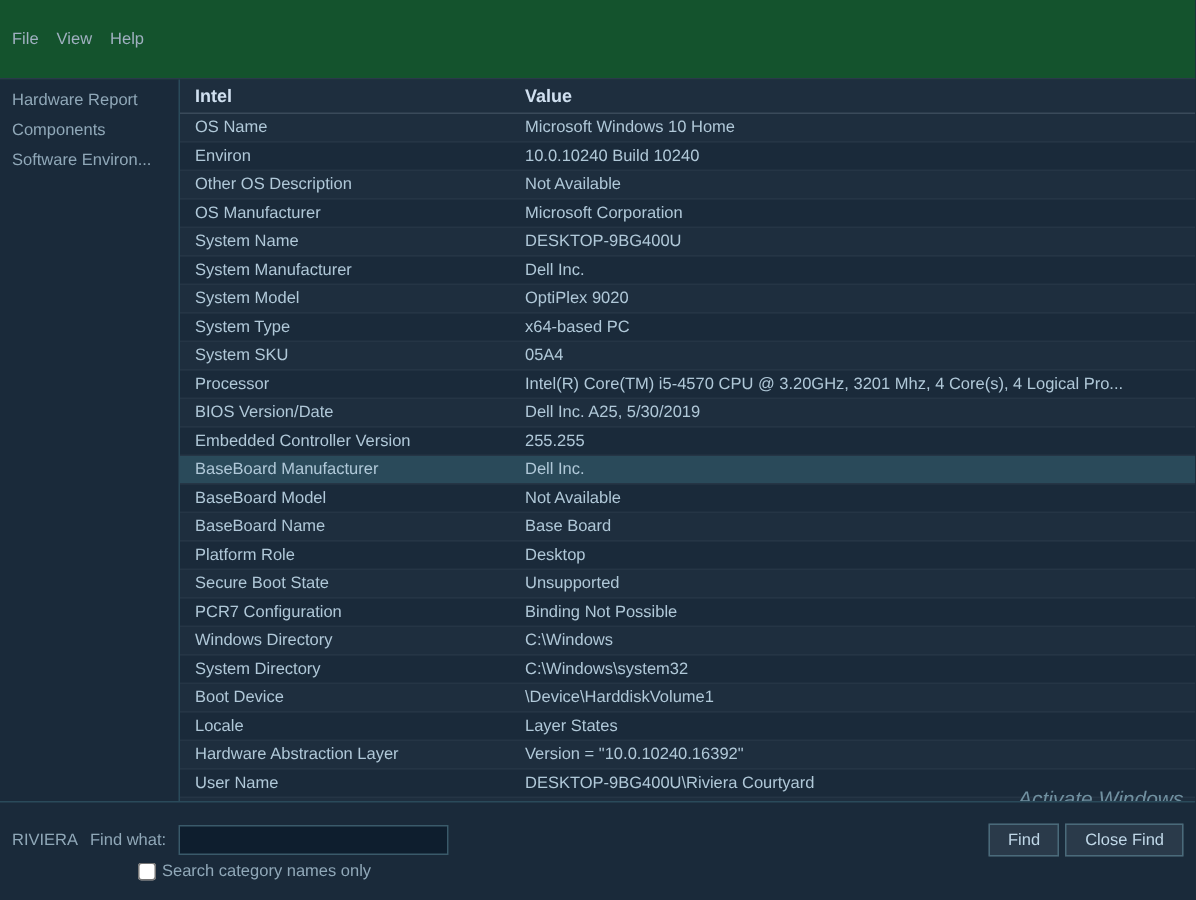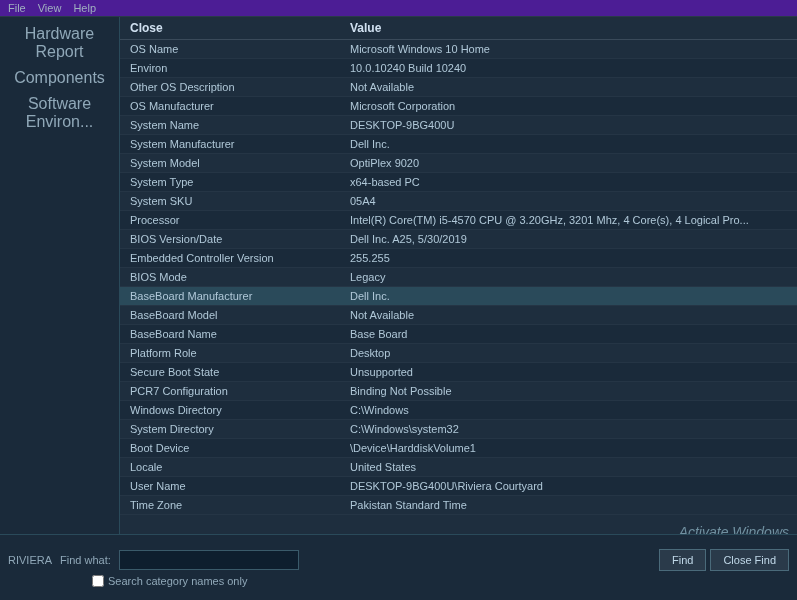--- a/index.html
+++ b/index.html
@@ -9,23 +9,23 @@
       background: #1a2a3a;
       font-family: 'Segoe UI', Tahoma, Arial, sans-serif;
       font-size: 12px;
       color: #c8d8e8;
       overflow: hidden;
       position: relative;
     }
 
     
     .menu-bar {
-      background: #4c1d95;
+      background: #14532d;
       border-bottom: 1px solid #2a3a4a;
-      padding: 2px 8px;
+      padding: 20px 8px;
       display: flex;
       gap: 12px;
       font-size: 11px;
       color: #a0b0c0;
     }
 
     .main-container {
       display: flex;
       height: calc(100% - 22px - 50px);
     }
@@ -34,24 +34,23 @@
     .sidebar {
       width: 120px;
       background: #1a2a3a;
       border-right: 1px solid #2a4a5a;
       padding: 4px 0;
       flex-shrink: 0;
     }
 
     .sidebar-item {
       padding: 4px 8px;
-      font-size: 16px;
+      font-size: 11px;
       color: #90a8b8;
       cursor: pointer;
-      text-align: center;
     }
 
     
     .content-area {
       flex: 1;
       background: #1e2e3e;
       overflow: auto;
     }
 
     
@@ -198,21 +197,21 @@
     </div>
     <div class="sidebar-item">
       <span>Software Environ...</span>
     </div>
   </div>
 
   <div class="content-area">
     <table class="info-table">
       <thead>
         <tr>
-          <th class="col-item">Close</th>
+          <th class="col-item">Intel</th>
           <th class="col-value">Value</th>
         </tr>
       </thead>
       <tbody id="table-body">
       <tr>
             <td class="col-item">OS Name</td>
             <td class="col-value">Microsoft Windows 10 Home</td>
           </tr>
           <tr>
             <td class="col-item">Environ</td>
@@ -251,24 +250,20 @@
             <td class="col-value">Intel(R) Core(TM) i5-4570 CPU @ 3.20GHz, 3201 Mhz, 4 Core(s), 4 Logical Pro...</td>
           </tr>
           <tr>
             <td class="col-item">BIOS Version/Date</td>
             <td class="col-value">Dell Inc. A25, 5/30/2019</td>
           </tr>
           <tr>
             <td class="col-item">Embedded Controller Version</td>
             <td class="col-value">255.255</td>
           </tr>
-          <tr>
-            <td class="col-item">BIOS Mode</td>
-            <td class="col-value">Legacy</td>
-          </tr>
           <tr class="highlighted">
             <td class="col-item">BaseBoard Manufacturer</td>
             <td class="col-value">Dell Inc.</td>
           </tr>
           <tr>
             <td class="col-item">BaseBoard Model</td>
             <td class="col-value">Not Available</td>
           </tr>
           <tr>
             <td class="col-item">BaseBoard Name</td>
@@ -293,21 +288,25 @@
           <tr>
             <td class="col-item">System Directory</td>
             <td class="col-value">C:\Windows\system32</td>
           </tr>
           <tr>
             <td class="col-item">Boot Device</td>
             <td class="col-value">\Device\HarddiskVolume1</td>
           </tr>
           <tr>
             <td class="col-item">Locale</td>
-            <td class="col-value">United States</td>
+            <td class="col-value">Layer States</td>
+          </tr>
+          <tr>
+            <td class="col-item">Hardware Abstraction Layer</td>
+            <td class="col-value">Version = "10.0.10240.16392"</td>
           </tr>
           <tr>
             <td class="col-item">User Name</td>
             <td class="col-value">DESKTOP-9BG400U\Riviera Courtyard</td>
           </tr>
           <tr>
             <td class="col-item">Time Zone</td>
             <td class="col-value">Pakistan Standard Time</td>
           </tr>
         </tbody>

